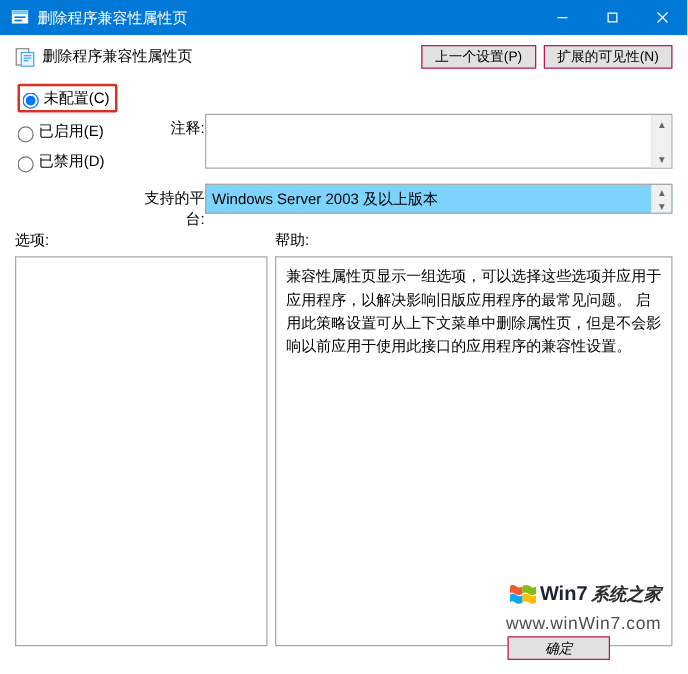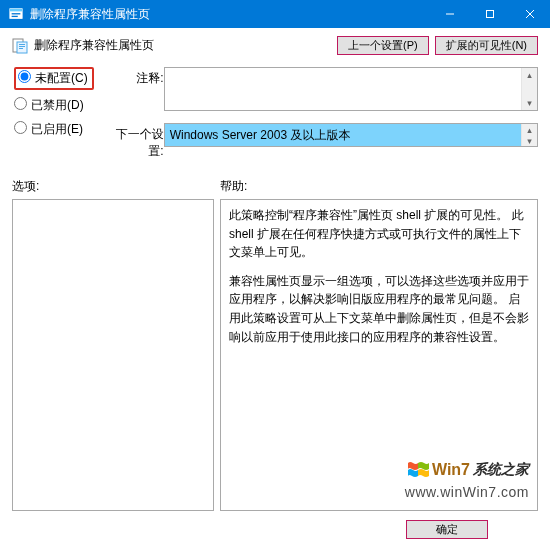--- a/index.html
+++ b/index.html
@@ -9,44 +9,44 @@
   .titlebar .title { flex: 1; font-size: 12px; }
   .winbtn { width: 40px; height: 28px; display: flex; align-items: center; justify-content: center; color: #fff; }
   .content { padding: 8px 12px 10px 12px; }
   .row1 { display: flex; align-items: center; margin-bottom: 12px; }
   .row1 .policyicon { width: 16px; height: 16px; margin-right: 6px; }
   .row1 .ptitle { flex: 1; font-size: 12px; }
   .navbtns { display: flex; gap: 6px; }
   .btn { border: 1px solid #be185d; background: #e1e1e1; padding: 1px 10px; font-size: 11px; cursor: pointer; min-width: 82px; text-align: center; }
   .config-area { display: flex; gap: 12px; }
   .radios { display: flex; flex-direction: column; gap: 7px; padding-left: 2px; }
-  .radio { display: flex; align-items: flex-start; gap: 4px; cursor: pointer; }
+  .radio { display: flex; align-items: flex-end; gap: 4px; cursor: pointer; }
   .radio input { margin: 0; }
   .highlight { border: 2px solid #d93025; padding: 1px 4px 1px 2px; border-radius: 2px; display: inline-flex; align-items: center; gap: 4px; }
-  .fields { flex: 1; display: grid; grid-template-columns: 58px 1fr; row-gap: 12px; align-items: start; }
+  .fields { flex: 1; display: grid; grid-template-columns: 58px 1fr; row-gap: 12px; align-items: start; margin-top: 24px; }
   .flabel { font-size: 12px; padding-top: 3px; text-align: right; }
   .textbox { border: 1px solid #a9a9a9; background: #fff; height: 44px; position: relative; }
   .textbox .sb { position: absolute; right: 0; top: 0; bottom: 0; width: 16px; border-left: 1px solid #e5e5e5; background: #f0f0f0; display: flex; flex-direction: column; justify-content: space-between; align-items: center; }
   .sarrow { width: 16px; height: 14px; display: flex; align-items: center; justify-content: center; font-size: 9px; color: #666; }
   .platbox { border: 1px solid #a9a9a9; background: #7dd3fc; height: 24px; display: flex; align-items: center; padding-left: 5px; position: relative; }
   .platbox .sb { position: absolute; right: 0; top: 0; bottom: 0; width: 16px; border-left: 1px solid #e5e5e5; background: #f0f0f0; display: flex; flex-direction: column; justify-content: space-between; align-items: center; }
-  .lower-labels { display: flex; margin-top: 18px; }
+  .lower-labels { display: flex; }
   .lower-labels .l1 { width: 208px; }
   .panels { display: flex; gap: 6px; margin-top: 4px; position: relative; }
   .panel { border: 1px solid #a9a9a9; background: #fff; height: 312px; padding: 6px 8px; font-size: 12px; line-height: 1.55; overflow: hidden; position: relative; }
   .panel.left { width: 202px; }
   .panel.right { flex: 1; }
   .panel p { margin: 0 0 10px 0; }
   .watermark { position: absolute; right: 8px; bottom: 6px; opacity: .95; display: flex; flex-direction: column; align-items: flex-end; }
   .wm-txt { font-size: 16px; font-weight: bold; display: flex; align-items: center; gap: 3px; }
-  .wm-txt .c1 { color: #a16207; }
+  .wm-txt .c1 { color: #0f172a; }
   .wm-txt .c3 { color: #222; font-style: italic; font-size: 14px; }
   .wm-sub { font-size: 14px; color: #444; letter-spacing: .5px; }
   .flag { width: 22px; height: 18px; display: inline-block; }
-  .footer { position: absolute; bottom: 0; right: 62px; height: 30px; display: flex; align-items: flex-end; gap: 24px; }
+  .footer { position: absolute; bottom: 0; right: 62px; height: 30px; display: flex; align-items: flex-start; gap: 24px; font-style: italic; }
 </style>
 </head>
 <body>
 
 <div class="titlebar">
   <span class="icon">
     <svg viewBox="0 0 16 16" width="14" height="14">
         <rect x="1" y="2" width="14" height="11" fill="#fff" stroke="#fff" stroke-width="1"></rect>
         <rect x="1" y="2" width="14" height="3" fill="#6cf"></rect>
         <rect x="3" y="7" width="10" height="1.5" fill="#0078d7"></rect>
@@ -94,56 +94,55 @@
   <div class="config-area">
     <div class="radios">
       <span class="highlight">
         <label class="radio">
           <input type="radio" name="cfg" checked="" style="">
           <span>未配置(C)</span>
         </label>
       </span>
       <label class="radio">
         <input type="radio" name="cfg" style="">
-        <span>已禁用(D)</span>
+        <span>已启用(E)</span>
       </label>
       <label class="radio">
         <input type="radio" name="cfg" style="">
-        <span>已启用(E)</span>
+        <span>已禁用(D)</span>
       </label>
     </div>
 
     <div class="fields">
       <div class="flabel">注释:</div>
       <div class="textbox">
         <div class="sb">
           <div class="sarrow">▴</div>
           <div class="sarrow">▾</div>
         </div>
       </div>
-      <div class="flabel">下一个设置:</div>
+      <div class="flabel">支持的平台:</div>
       <div class="platbox">
         <span>Windows Server 2003 及以上版本</span>
         <div class="sb">
           <div class="sarrow">▴</div>
           <div class="sarrow">▾</div>
         </div>
       </div>
     </div>
   </div>
 
   <div class="lower-labels">
     <div class="l1">选项:</div>
     <div>帮助:</div>
   </div>
 
   <div class="panels">
     <div class="panel left"></div>
     <div class="panel right">
-      <p>此策略控制“程序兼容性”属性页 shell 扩展的可见性。 此 shell 扩展在任何程序快捷方式或可执行文件的属性上下文菜单上可见。</p>
       <p>兼容性属性页显示一组选项，可以选择这些选项并应用于应用程序，以解决影响旧版应用程序的最常见问题。 启用此策略设置可从上下文菜单中删除属性页，但是不会影响以前应用于使用此接口的应用程序的兼容性设置。</p>
 
       <div class="watermark">
         <div class="wm-txt">
           <span class="flag">
             <svg viewBox="0 0 22 18">
                 <path d="M1 2 Q3 0 6 2 T11 2 L11 8 Q8 10 5 8 T1 8 Z" fill="#f25022"></path>
                 <path d="M11 2 Q14 0 17 2 T22 2 L22 8 Q19 10 16 8 T11 8 Z" fill="#7fba00"></path>
                 <path d="M1 9 Q3 7 6 9 T11 9 L11 15 Q8 17 5 15 T1 15 Z" fill="#00a4ef"></path>
                 <path d="M11 9 Q14 7 17 9 T22 9 L22 15 Q19 17 16 15 T11 15 Z" fill="#ffb900"></path>

